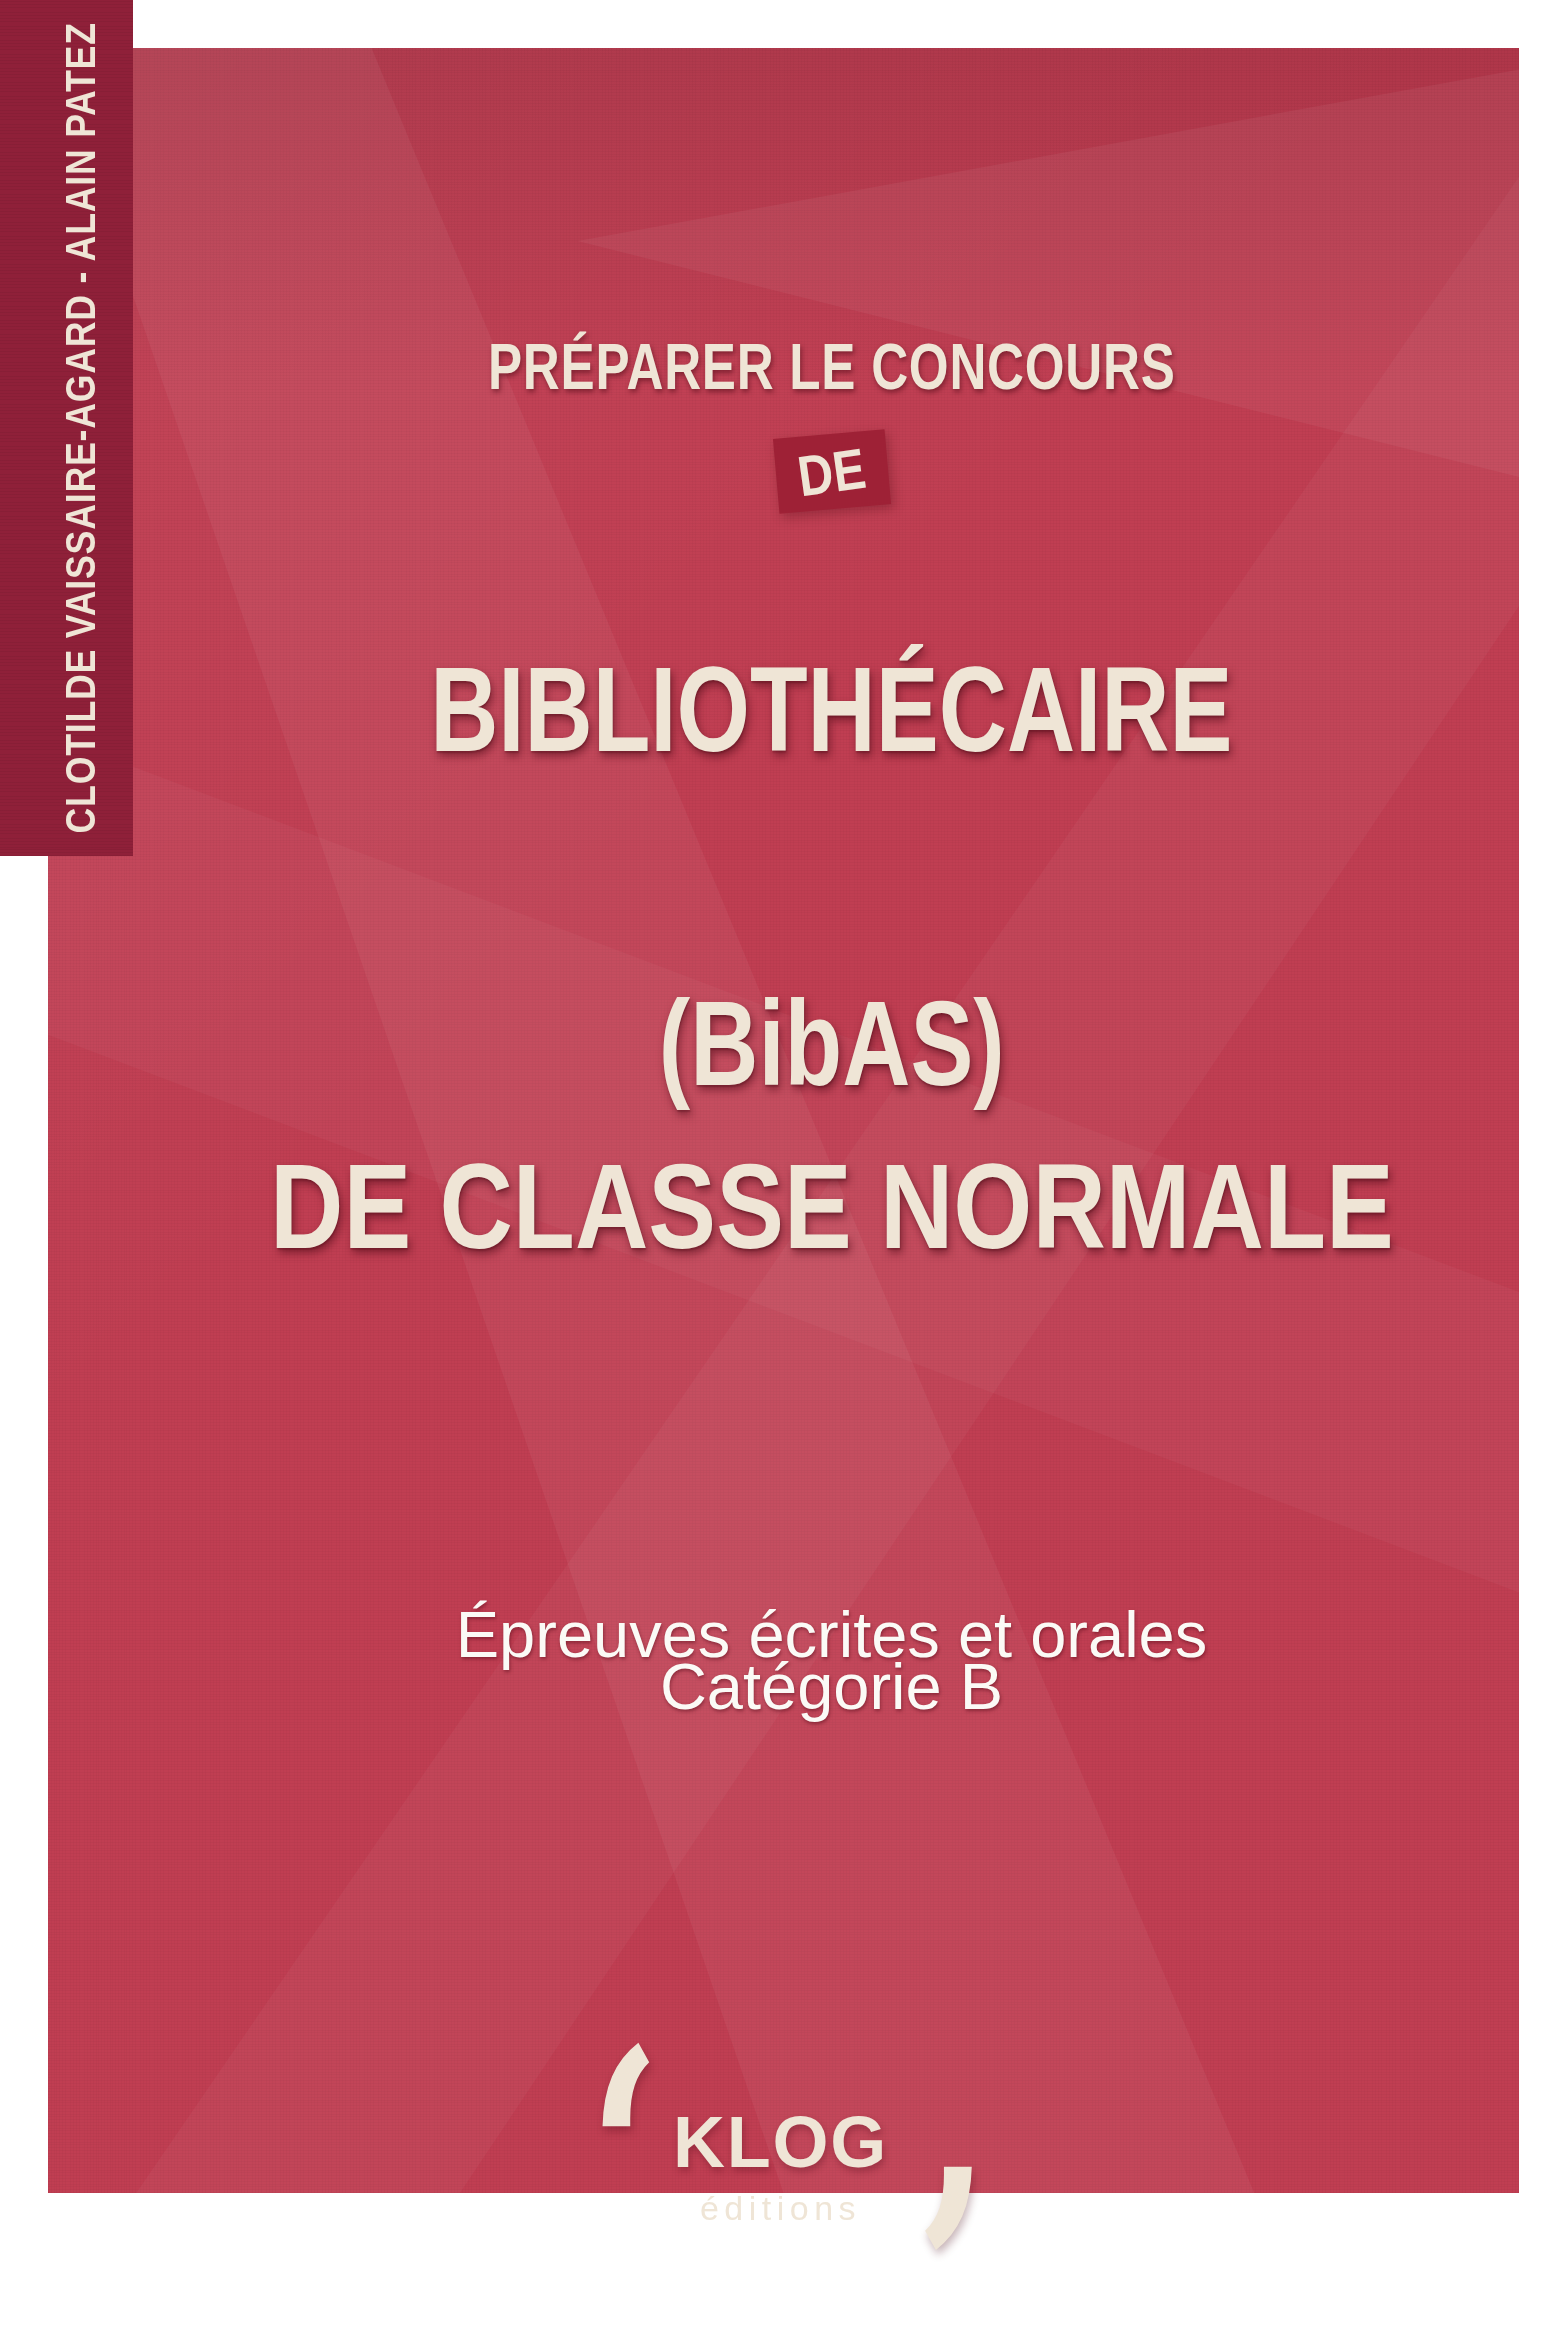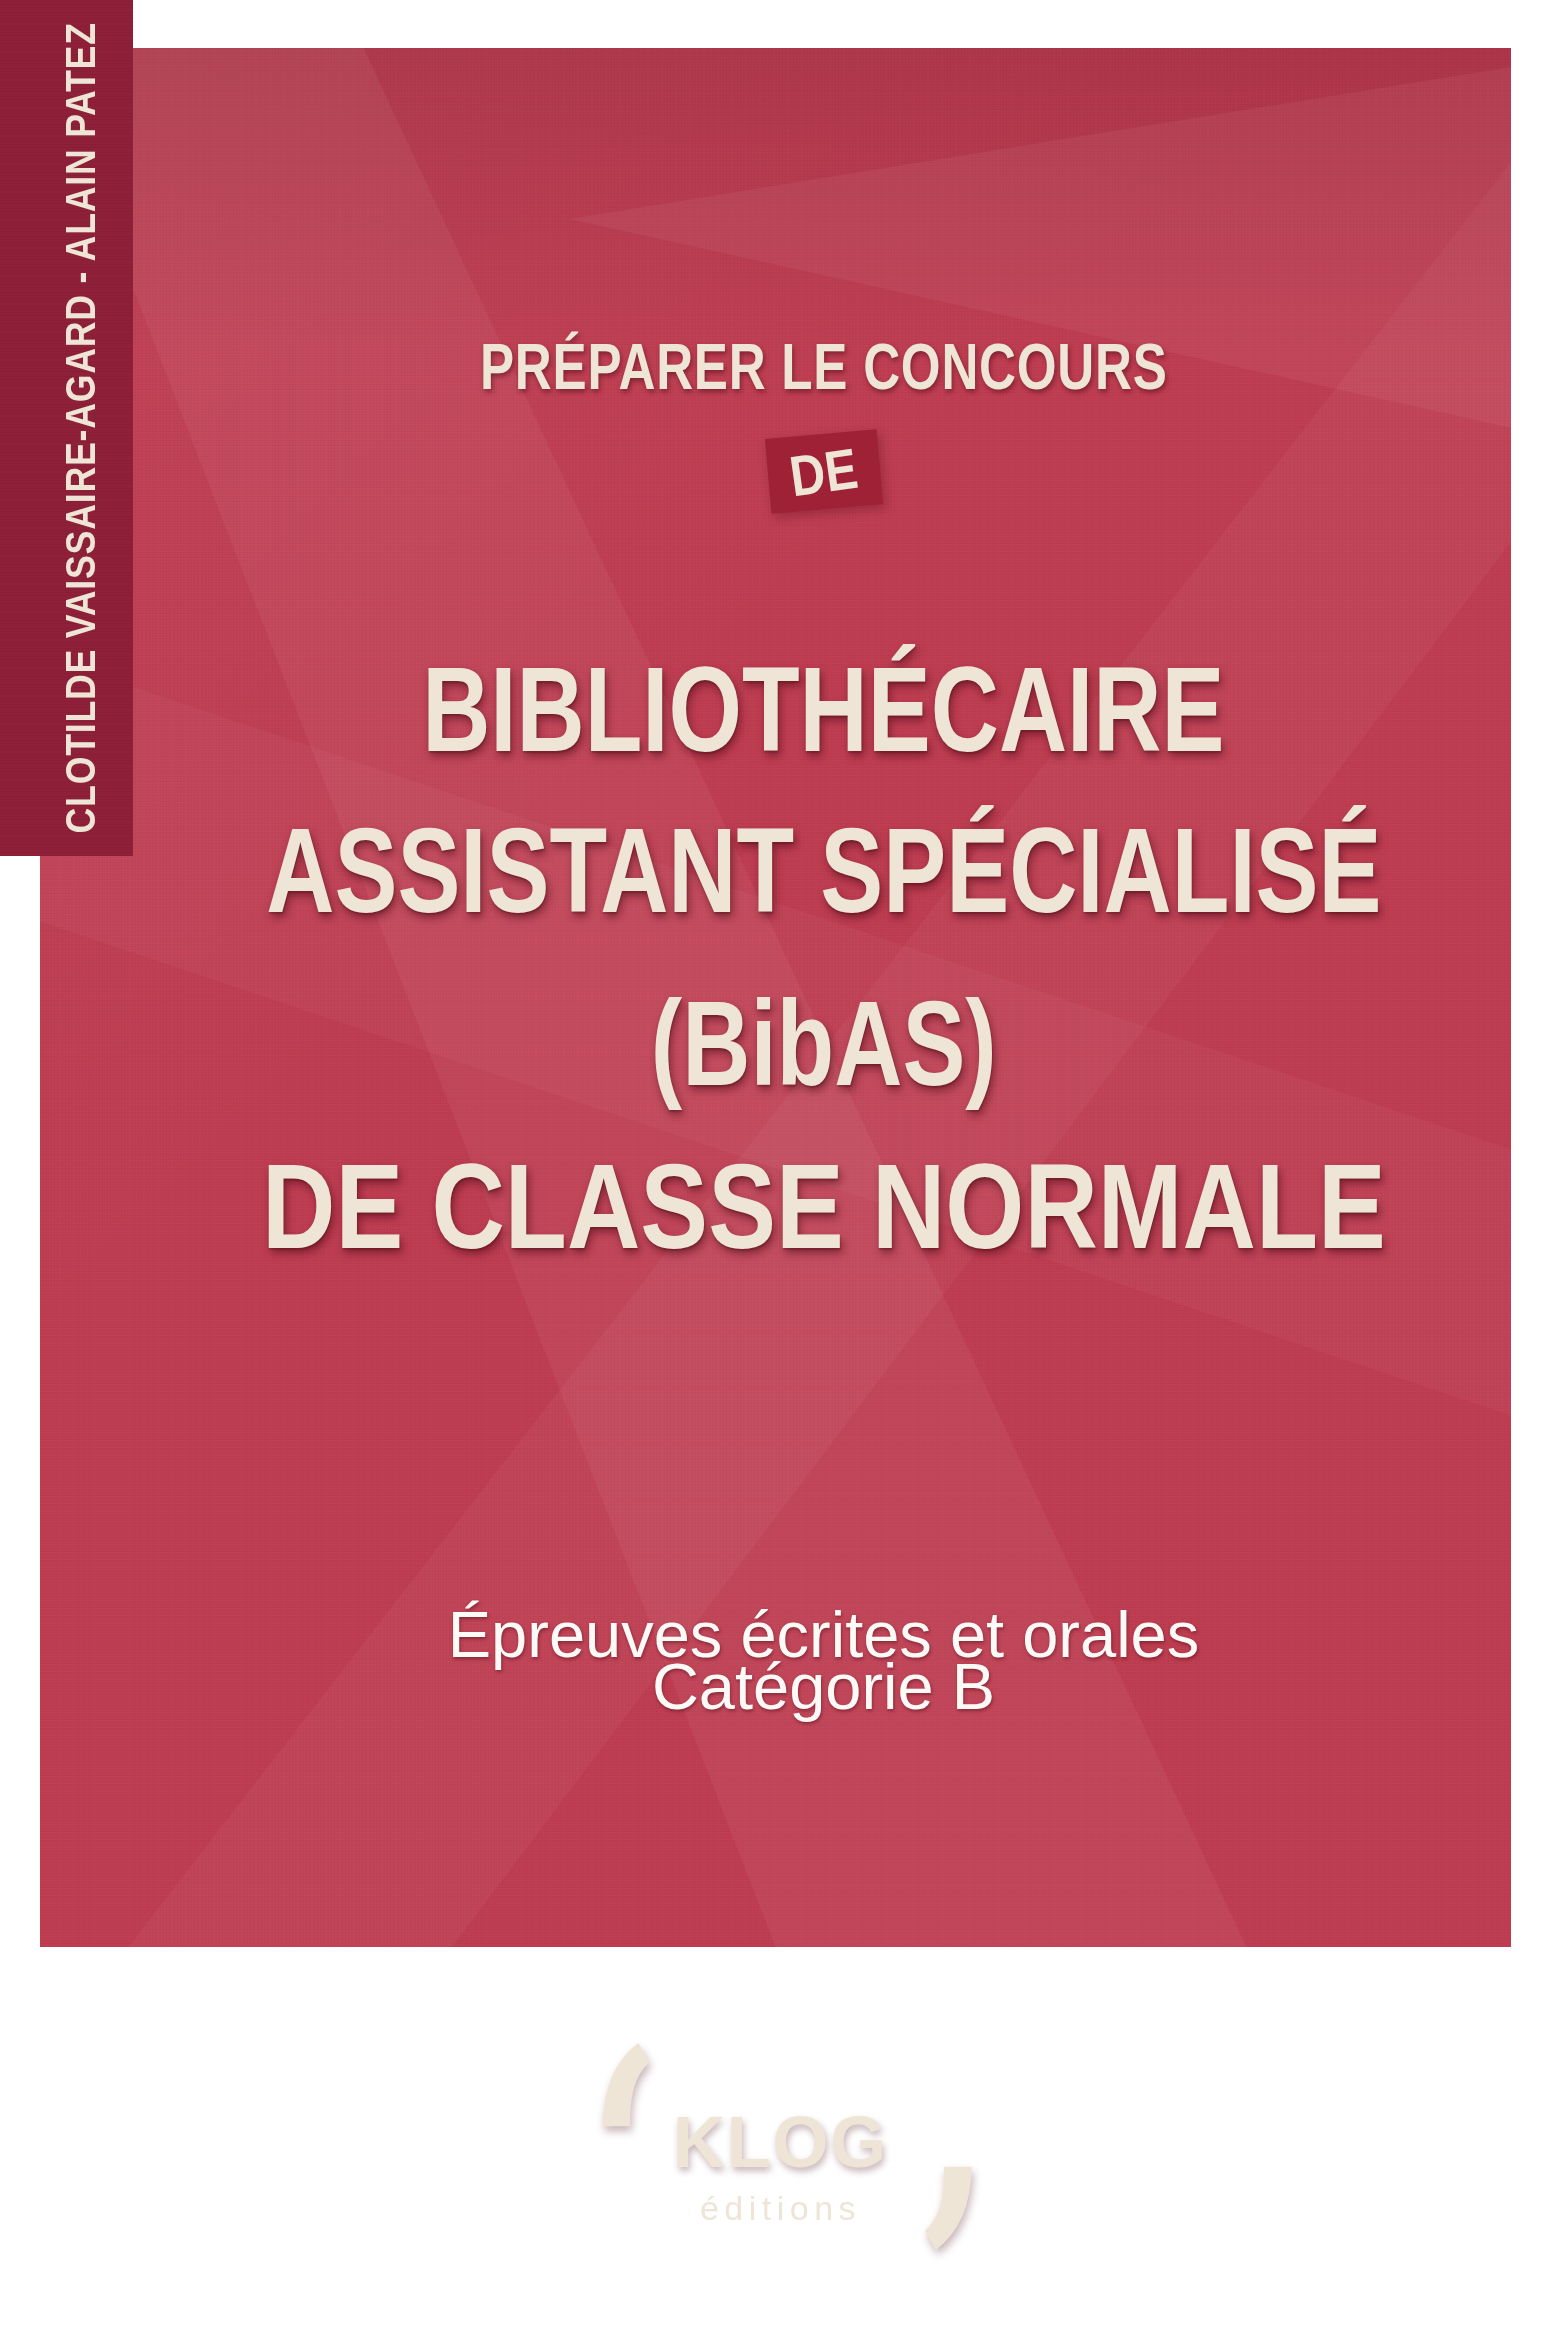--- a/index.html
+++ b/index.html
@@ -16,22 +16,22 @@
   body{
     position:relative;
     background:var(--page-background);
     font-family:"Liberation Sans", sans-serif;
     overflow:hidden;
   }
 
   
   .cover{
     position:absolute;
-    left:40px; top:48px;
-    width:1471px; height:1899px;
+    left:48px; top:48px;
+    width:1471px; height:2145px;
     background:
       linear-gradient(180deg, rgba(70,6,20,.14) 0%, rgba(70,6,20,0) 16%),
       linear-gradient(135deg, rgba(255,255,255,.04) 0%, rgba(255,255,255,0) 40%),
       var(--cover-red);
     overflow:hidden;
   }
   .texture{
     position:absolute; inset:0;
     background:
       repeating-linear-gradient(0deg, rgba(0,0,0,.045) 0 0.9px, transparent 0.9px 2.8px),
@@ -190,21 +190,20 @@
   <div class="ray c"></div>
   <div class="ray d"></div>
 
   <div class="row kicker"><span class="cond">PRÉPARER LE CONCOURS</span></div>
 
   <div class="badge">
     <span class="badge-label">DE</span>
   </div>
 
   <div class="row title-line title-1"><span class="cond">BIBLIOTHÉCAIRE</span></div>
-  <div class="row title-line title-2"><span class="cond">ASSISTANT SPÉCIALISÉ</span></div>
   <div class="row title-line title-3"><span class="cond">(BibAS)</span></div>
   <div class="row title-line title-4"><span class="cond">DE CLASSE NORMALE</span></div>
 
 
   <div class="row detail detail-1">Épreuves écrites et orales</div>
   <div class="row detail detail-2">Catégorie B</div>
 </div>
 
 <div class="spine">
   <div class="spine-rot">

